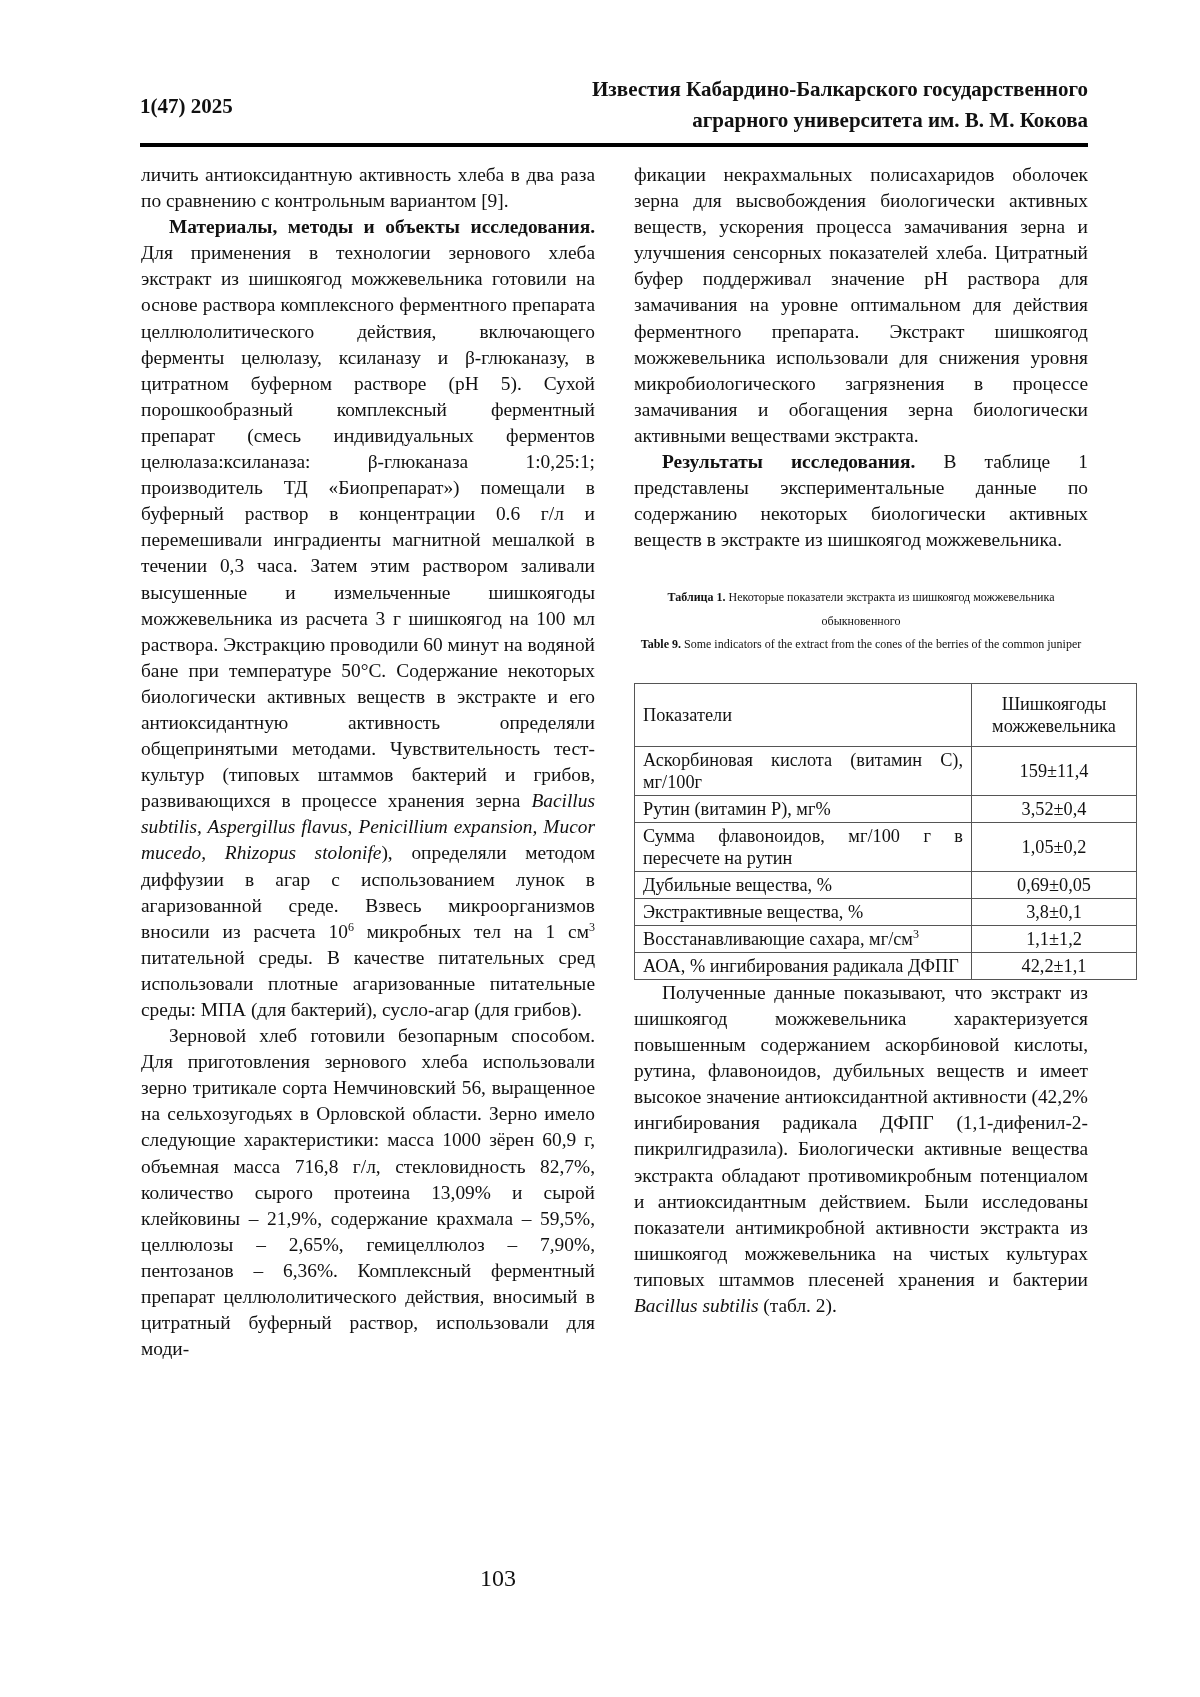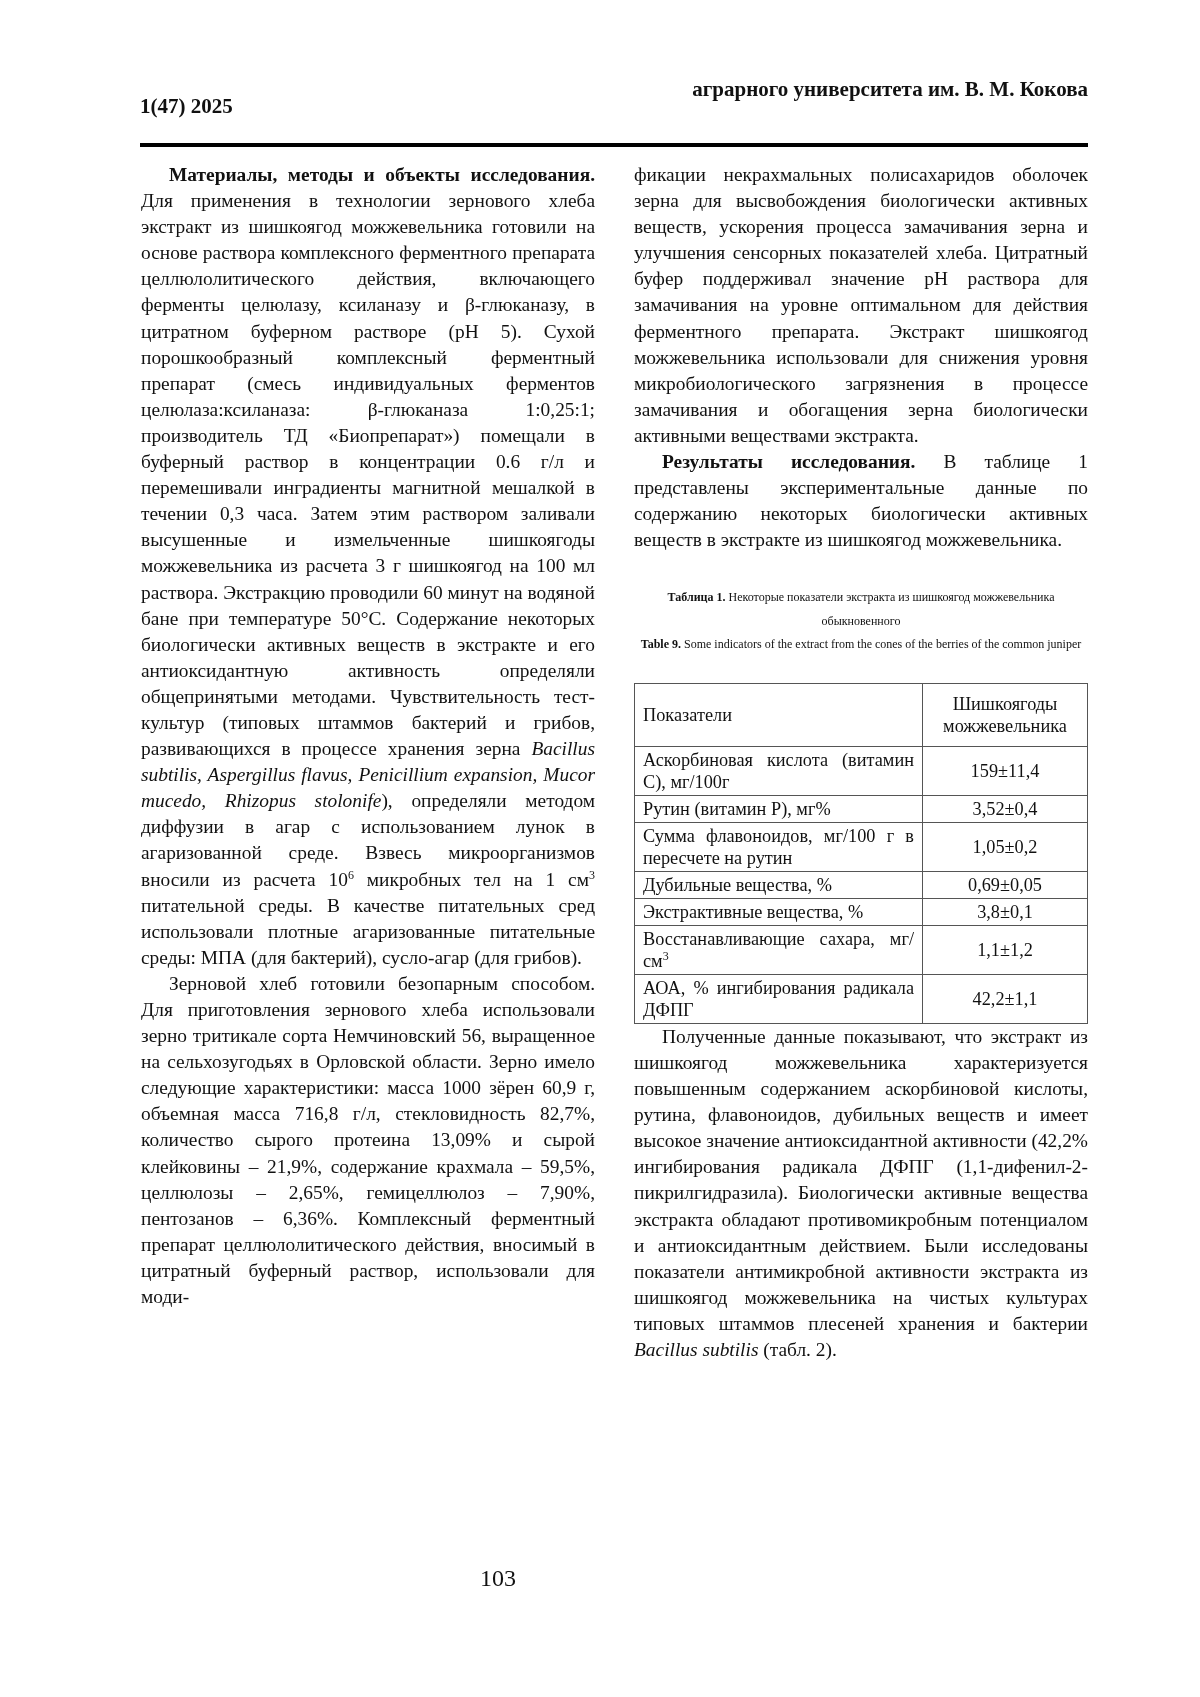--- a/index.html
+++ b/index.html
@@ -12,41 +12,43 @@
   .col { position: absolute; top: 162px; width: 454px; font-size: 19.4px; line-height: 26.1px; text-align: justify; }
   .col-left { left: 141px; }
   .col-right { left: 634px; }
   .col p { margin: 0; }
   .indent { text-indent: 28px; }
   .col b { font-weight: bold; }
   .col i { font-style: italic; }
   sup { font-size: 12px; line-height: 0; }
 
   .caption { text-align: center; font-size: 12px; line-height: 23.5px; margin: 33px 0 26px 0; }
-  table.data { width: 454px; border-collapse: collapse; font-size: 18.3px; line-height: 22px; }
+  table.data { width: 503px; border-collapse: collapse; font-size: 18.3px; line-height: 22px; }
   table.data td { border: 1.5px solid #555; padding: 2px 8px; vertical-align: middle; }
   table.data td.val { text-align: center; width: 148px; }
   table.data td.lbl { text-align: justify; text-align-last: left; }
   table.data tr.head td { height: 58px; }
   .after-table { margin-top: 34px; }
 
   .pagenum { position: absolute; top: 1565px; left: 0; width: 996px; text-align: center; font-size: 24px; }
 </style>
 </head>
 <body>
 
 <div class="header">
   <div class="issue">1(47) 2025</div>
   <div class="journal">
+    <div>Известия Кабардино-Балкарского государственного</div>
     <div>аграрного университета им. В. М. Кокова</div>
   </div>
 </div>
 <div class="rule"></div>
 
 <div class="col col-left">
+  <p>личить антиоксидантную активность хлеба в два раза по сравнению с контрольным вариантом [9].</p>
   <p class="indent">
     <b>Материалы, методы и объекты исследования.</b><span> Для применения в технологии зернового хлеба экстракт из шишкоягод можжевельника готовили на основе раствора комплексного ферментного препарата целлюлолитического действия, включающего ферменты целюлазу, ксиланазу и β-глюканазу, в цитратном буферном растворе (pH 5). Сухой порошкообразный комплексный ферментный препарат (смесь индивидуальных ферментов целюлаза:ксиланаза: β-глюканаза 1:0,25:1; производитель ТД «Биопрепарат») помещали в буферный раствор в концентрации 0.6 г/л и перемешивали инградиенты магнитной мешалкой в течении 0,3 часа. Затем этим раствором заливали высушенные и измельченные шишкоягоды можжевельника из расчета 3 г шишкоягод на 100 мл раствора. Экстракцию проводили 60 минут на водяной бане при температуре 50°C. Содержание некоторых биологически активных веществ в экстракте и его антиоксидантную активность определяли общепринятыми методами. Чувствительность тест-культур (типовых штаммов бактерий и грибов, развивающихся в процессе хранения зерна </span><i>Bacillus subtilis, Aspergillus flavus, Penicillium expansion, Mucor mucedo, Rhizopus stolonife</i><span>), определяли методом диффузии в агар с использованием лунок в агаризованной среде. Взвесь микроорганизмов вносили из расчета 10</span><sup>6</sup><span> микробных тел на 1 см</span><sup>3</sup><span> питательной среды. В качестве питательных сред использовали плотные агаризованные питательные среды: МПА (для бактерий), сусло-агар (для грибов).</span>
   </p>
   <p class="indent">Зерновой хлеб готовили безопарным способом. Для приготовления зернового хлеба использовали зерно тритикале сорта Немчиновский 56, выращенное на сельхозугодьях в Орловской области. Зерно имело следующие характеристики: масса 1000 зёрен 60,9 г, объемная масса 716,8 г/л, стекловидность 82,7%, количество сырого протеина 13,09% и сырой клейковины – 21,9%, содержание крахмала – 59,5%, целлюлозы – 2,65%, гемицеллюлоз – 7,90%, пентозанов – 6,36%. Комплексный ферментный препарат целлюлолитического действия, вносимый в цитратный буферный раствор, использовали для моди-</p>
 </div>
 
 <div class="col col-right">
   <p>фикации некрахмальных полисахаридов оболочек зерна для высвобождения биологически активных веществ, ускорения процесса замачивания зерна и улучшения сенсорных показателей хлеба. Цитратный буфер поддерживал значение pH раствора для замачивания на уровне оптимальном для действия ферментного препарата. Экстракт шишкоягод можжевельника использовали для снижения уровня микробиологического загрязнения в процессе замачивания и обогащения зерна биологически активными веществами экстракта.</p>
   <p class="indent">
     <b>Результаты исследования.</b><span> В таблице 1 представлены экспериментальные данные по содержанию некоторых биологически активных веществ в экстракте из шишкоягод можжевельника.</span>

